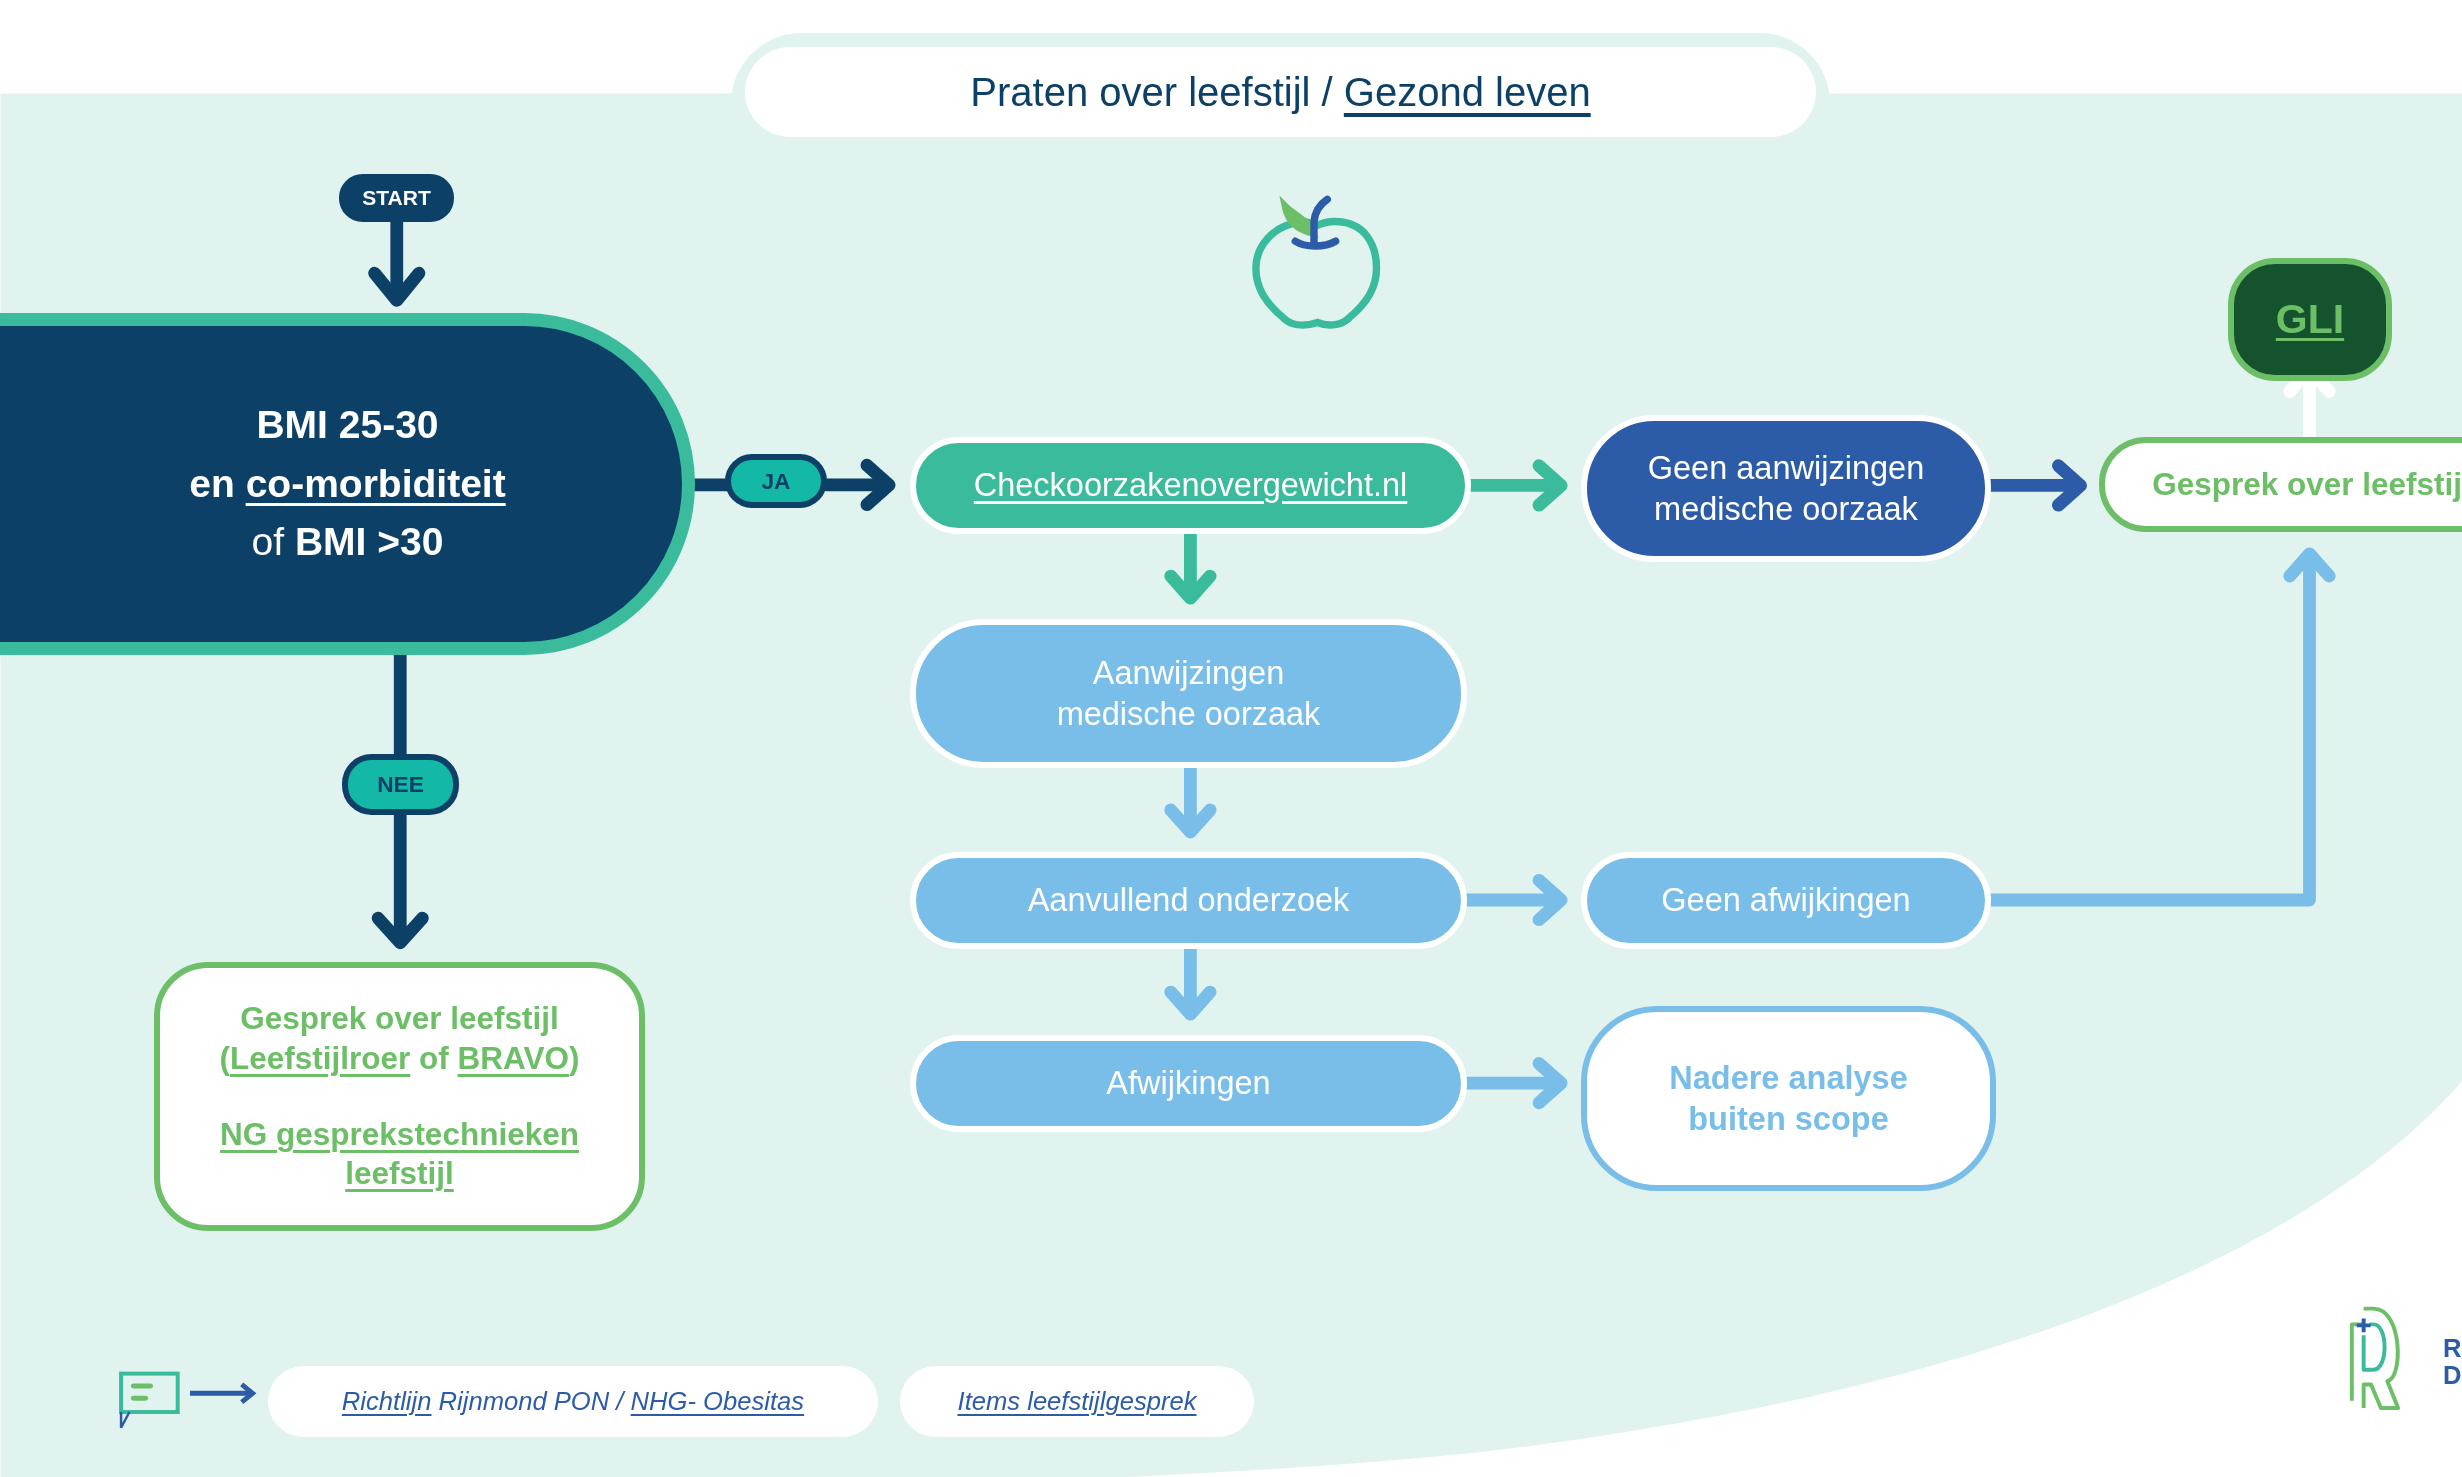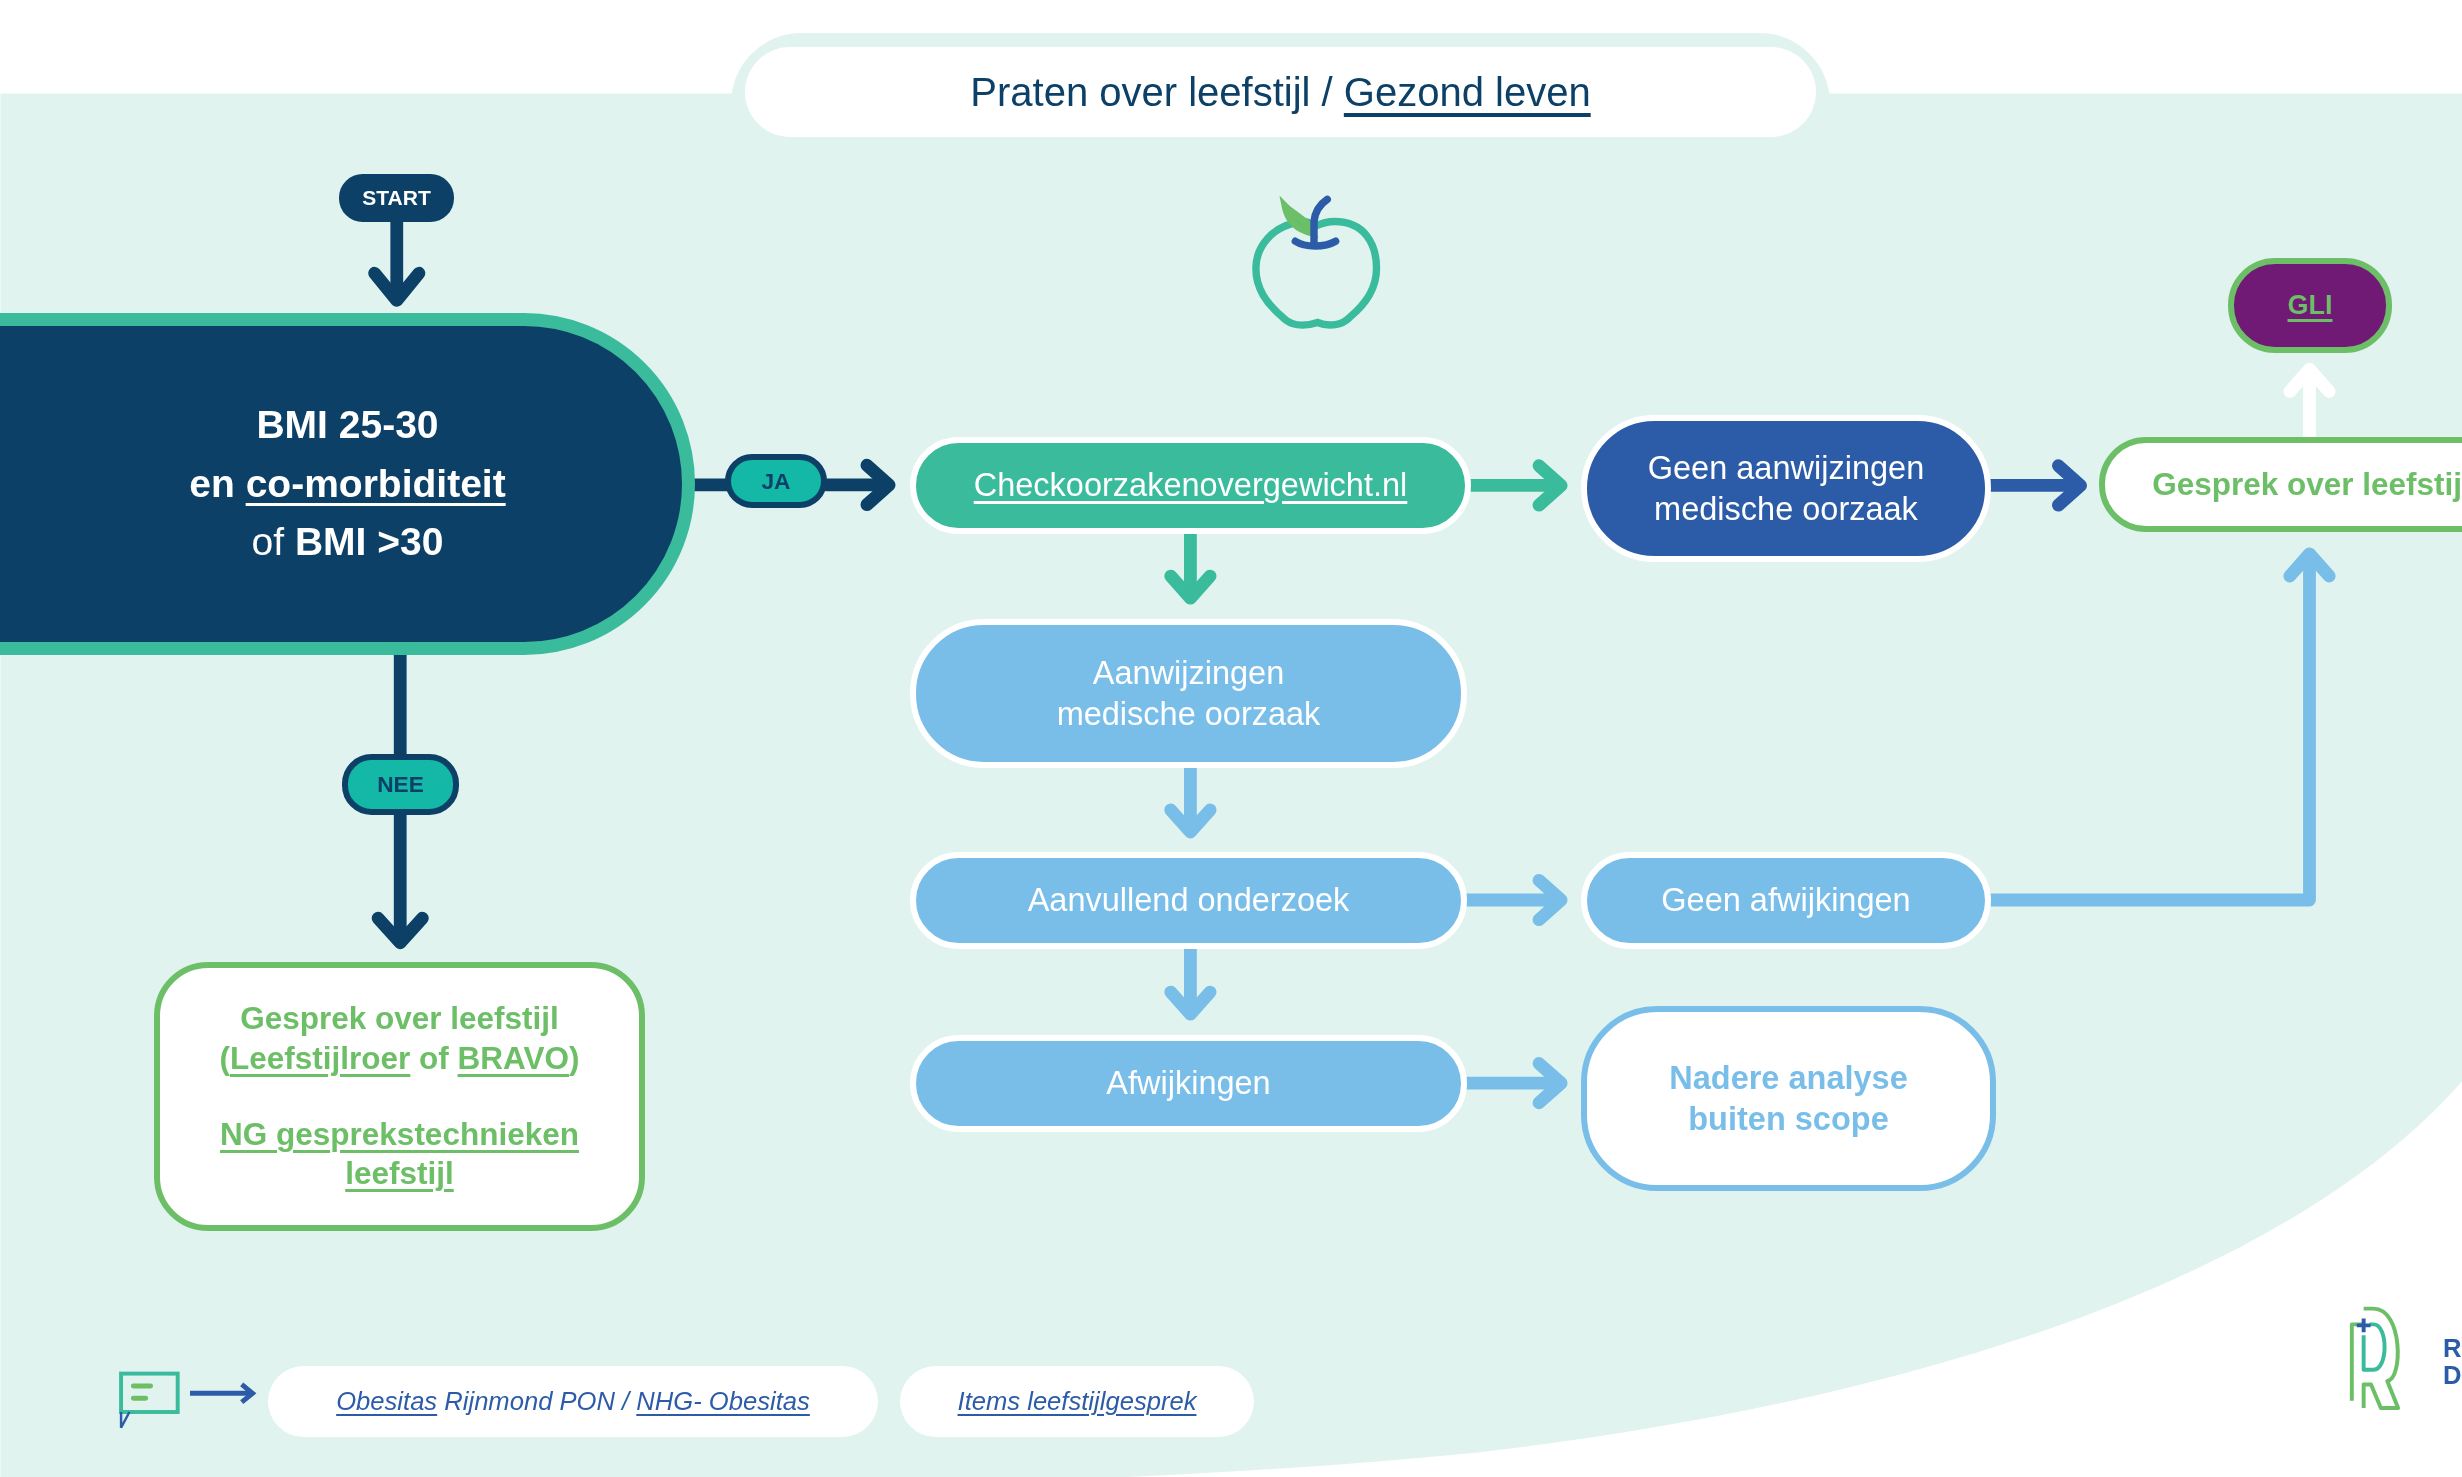--- a/index.html
+++ b/index.html
@@ -20,21 +20,21 @@
   .node { border:6.9px solid #fff; border-radius:54px; font-size:32.5px; font-weight:normal; color:#fff; line-height:1.25; }
   .check { left:910px; top:437px; width:561px; height:97px; background:#3abb9c; }
   .check u { text-decoration-thickness:2.5px; text-underline-offset:4.9px; }
   .geen-aanw { left:1581px; top:415px; width:410px; height:147px; background:#2c5ba8; border-radius:74px; }
   .aanw-med { left:910px; top:619px; width:557px; height:149px; background:#79bee9; border-radius:74px; }
   .aanvullend { left:910px; top:852px; width:557px; height:97px; background:#79bee9; }
   .geen-afw { left:1581px; top:852px; width:410px; height:97px; background:#79bee9; }
   .afw { left:910px; top:1035px; width:557px; height:97px; background:#79bee9; }
   .nadere { left:1581px; top:1006px; width:415px; height:185px; background:#fff; border:6.9px solid #79bee9; border-radius:76px; color:#79bee9; font-weight:bold; }
   .gesprek-r { left:2099px; top:437px; width:425px; height:95px; background:#fff; border:6.9px solid #6dbf67; border-radius:47px; color:#6dbf67; font-size:31.5px; }
-  .gli { left:2228px; top:258px; width:164px; height:95px; background:#701a75; border:6.9px solid #6dbf67; border-radius:47px; color:#6dbf67; font-size:27px; }
+  .gli { left:2228px; top:258px; width:164px; height:123px; background:#14532d; border:6.9px solid #6dbf67; border-radius:47px; color:#6dbf67; font-size:41px; }
   .gli u { text-decoration-thickness:2.5px; text-underline-offset:4.9px; }
   .gesprek-l { left:154px; top:962px; width:491px; height:269px; background:#fff; border:6.9px solid #6dbf67; border-radius:54px; color:#6dbf67; font-size:31.5px; line-height:1.25; flex-direction:column; }
   .gesprek-l u { text-decoration-thickness:2.5px; text-underline-offset:4.9px; }
   .gesprek-l .gap { height:37px; }
   .foot-pill { background:#fff; border-radius:37px; color:#2c5ba8; font-size:25.6px; font-style:italic; font-weight:normal; }
   .foot-pill u { text-decoration-thickness:2px; text-underline-offset:3.9px; }
   .fp1 { left:268px; top:1366px; width:610px; height:71px; }
   .fp2 { left:900px; top:1366px; width:354px; height:71px; }
   .logo-text { left:2443px; top:1335px; color:#2c5ba8; font-size:25.6px; font-weight:bold; line-height:1.05; }
 </style>
@@ -182,21 +182,21 @@
     <span>(</span><u>Leefstijlroer</u><span style="white-space:pre"> of </span><u>BRAVO</u><span>)</span>
   </div>
   <div class="gap"></div>
   <div>
     <u>NG gesprekstechnieken</u><br>
     <u>leefstijl</u>
   </div>
 </div>
 
 <div class="pill foot-pill fp1">
-  <u>Obesitas</u>
+  <u>Richtlijn</u>
     <span style="white-space:pre"> Rijnmond PON / </span>
     <u>NHG- Obesitas</u>
 </div>
 <div class="pill foot-pill fp2">
   <u>Items leefstijlgesprek</u>
 </div>
 
 <div class="abs logo-text">
   <div>Rijnmond</div>
   <div>Dokters</div>

